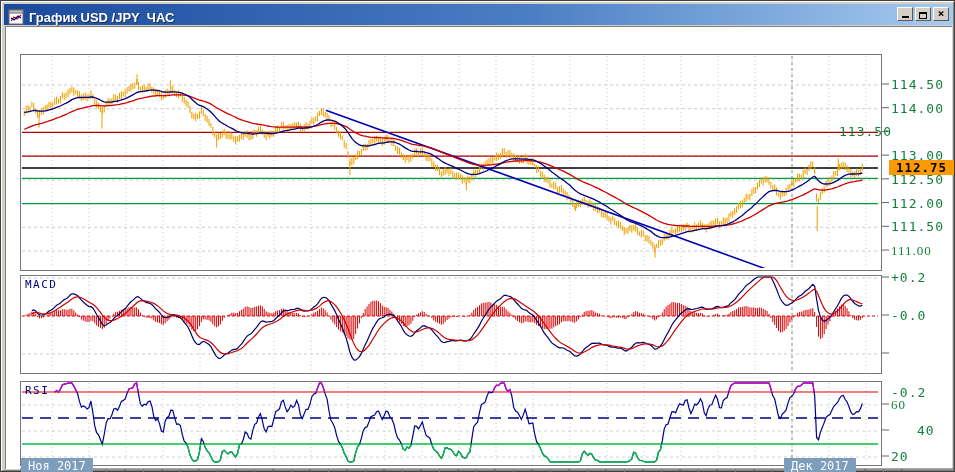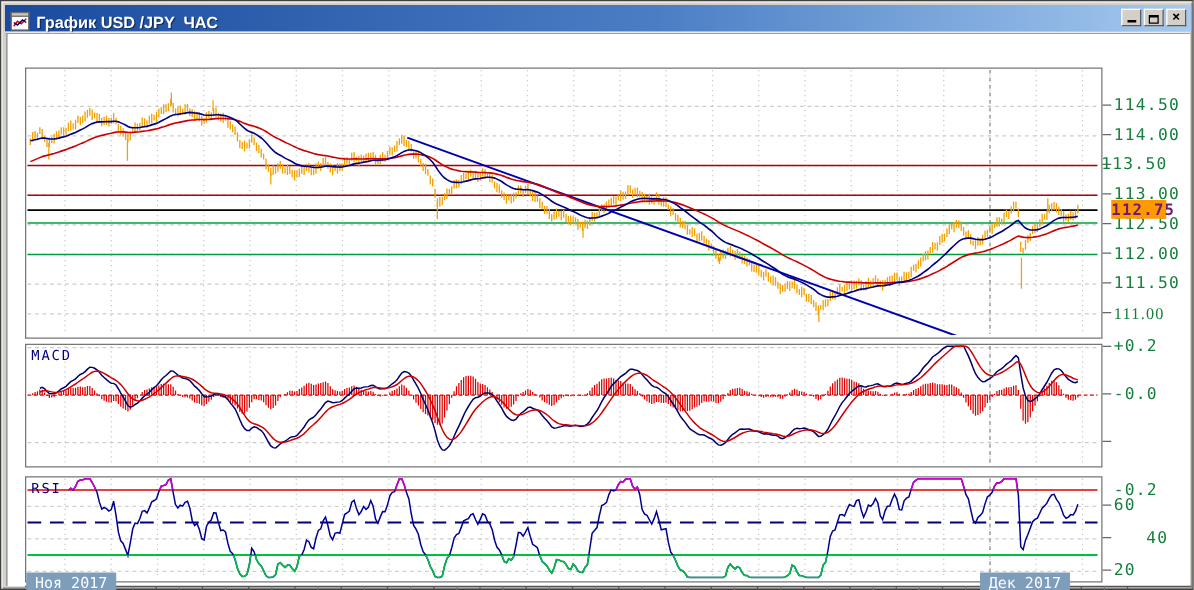--- a/index.html
+++ b/index.html
@@ -27,22 +27,22 @@
   #panel-macd{left:15px;top:249px;width:860px;height:97px}
   #panel-rsi{left:15px;top:355px;width:860px;height:83px}
   .panel svg{position:absolute;left:0;top:0;display:block}
   .legend{position:absolute;left:3px;top:3px;z-index:3;white-space:pre;
           font:bold 10.5px "DejaVu Sans Mono",monospace}
   .legend .l1{color:#cc0000;margin-right:8px}
   .legend .l2{color:#000080}
   .plabel{position:absolute;left:4px;top:2px;z-index:3;color:#000080;letter-spacing:1.5px;
           font:11px "DejaVu Sans Mono",monospace}
   .scale-label{position:absolute;font:13px "DejaVu Sans Mono",monospace;color:#15803d;letter-spacing:1px}
-  #price-badge{position:absolute;left:884px;width:44px;height:15px;background:#ff9900;
-               color:#701a75;font:bold 12.5px "DejaVu Sans Mono",monospace;letter-spacing:1px;
+  #price-badge{position:absolute;left:884px;width:65px;height:15px;background:#ff9900;
+               color:#000000;font:bold 12.5px "DejaVu Sans Mono",monospace;letter-spacing:1px;
                text-align:center;line-height:15px;z-index:4}
   .mbadge{position:absolute;top:432px;height:16px;background:#7e9dbb;color:#f8fbff;
           font:12px "DejaVu Sans Mono",monospace;line-height:16px;padding:0 7px;z-index:5}
   #badge-nov{left:16px}
   #badge-dec{left:779px}
   #overlay{position:absolute;inset:0;pointer-events:none;z-index:2}
   #labels{position:absolute;inset:0;pointer-events:none;z-index:2}
 </style>
 </head>
 <body>
@@ -1139,27 +1139,27 @@
         <line x1="877" y1="251" x2="884" y2="251" stroke="#666666" stroke-width="1"></line>
         <line x1="877" y1="289" x2="884" y2="289" stroke="#666666" stroke-width="1"></line>
         <line x1="877" y1="327" x2="884" y2="327" stroke="#666666" stroke-width="1"></line>
         <line x1="877" y1="378" x2="884" y2="378" stroke="#666666" stroke-width="1"></line>
         <line x1="877" y1="404" x2="884" y2="404" stroke="#666666" stroke-width="1"></line>
         <line x1="877" y1="430" x2="884" y2="430" stroke="#666666" stroke-width="1"></line>
       </svg>
     <div id="labels">
         <div class="scale-label" style="left: 886px; top: 51px;">114.50</div>
         <div class="scale-label" style="left: 886px; top: 74.715px;">114.00</div>
-        <div class="scale-label" style="left: 876px; top: 98.43px; text-align: right;">113.50</div>
+        <div class="scale-label" style="left: 834px; top: 98.43px; text-align: right;">113.50</div>
         <div class="scale-label" style="left: 886px; top: 122.145px;">113.00</div>
         <div class="scale-label" style="left: 886px; top: 145.86px;">112.50</div>
         <div class="scale-label" style="left: 886px; top: 169.575px;">112.00</div>
         <div class="scale-label" style="left: 886px; top: 193.29px;">111.50</div>
         <div class="scale-label" style="left: 886px; top: 217.005px; font-family: Liberation Serif, serif;">111.00</div>
         <div class="scale-label" style="left: 886px; top: 244px;">+0.2</div>
         <div class="scale-label" style="left: 886px; top: 282px;">-0.0</div>
         <div class="scale-label" style="left: 886px; top: 320px; margin-top: 39px;">-0.2</div>
-        <div class="scale-label" style="left: 886px; top: 371px;">60</div>
+        <div class="scale-label" style="left: 886px; top: 371px; font-family: Liberation Serif, serif;">60</div>
         <div class="scale-label" style="left: 912px; top: 397px; text-align: center;">40</div>
         <div class="scale-label" style="left: 886px; top: 423px;">20</div>
       </div>
   </div>
 </div>
 
 </body></html>

